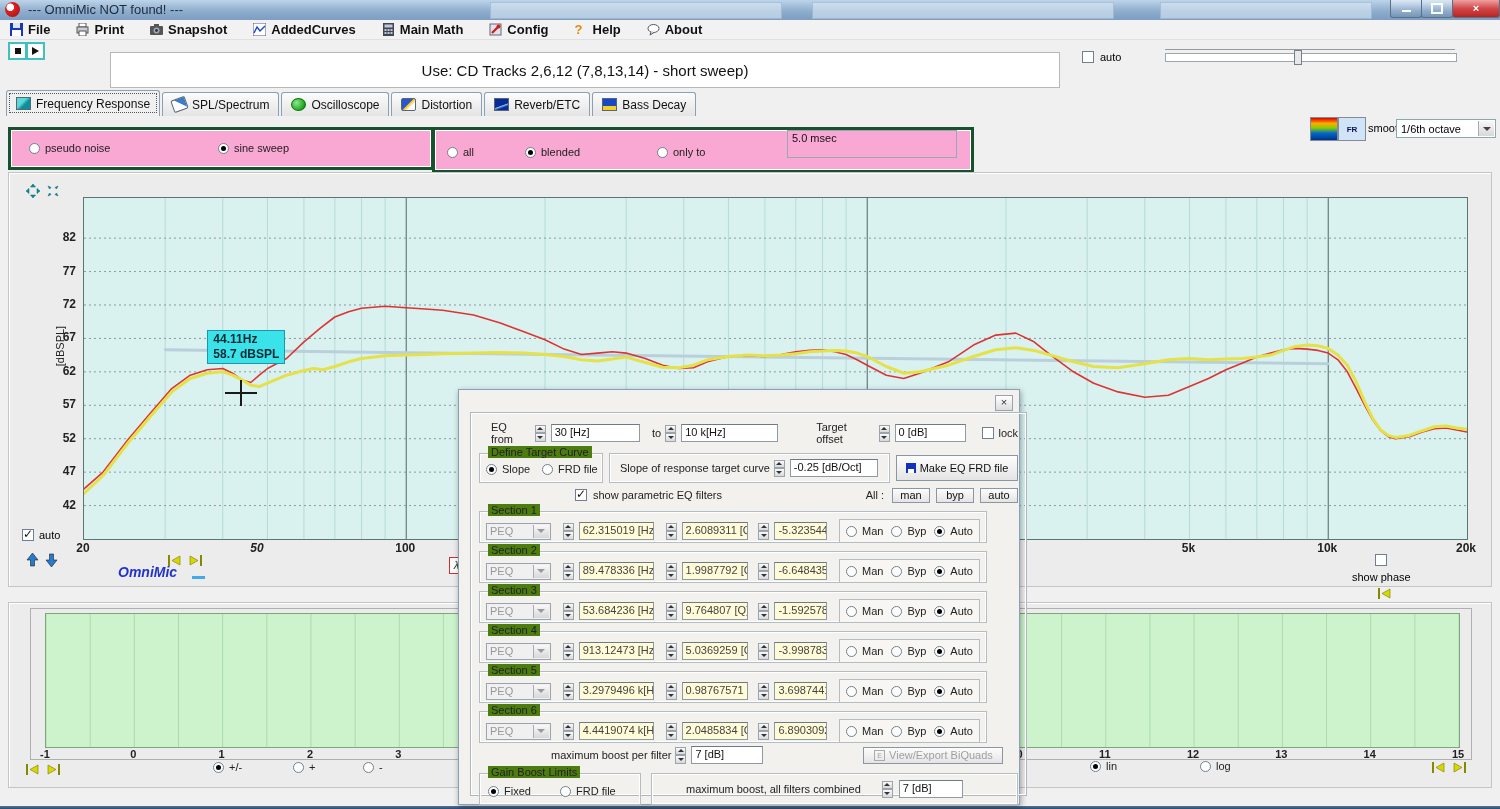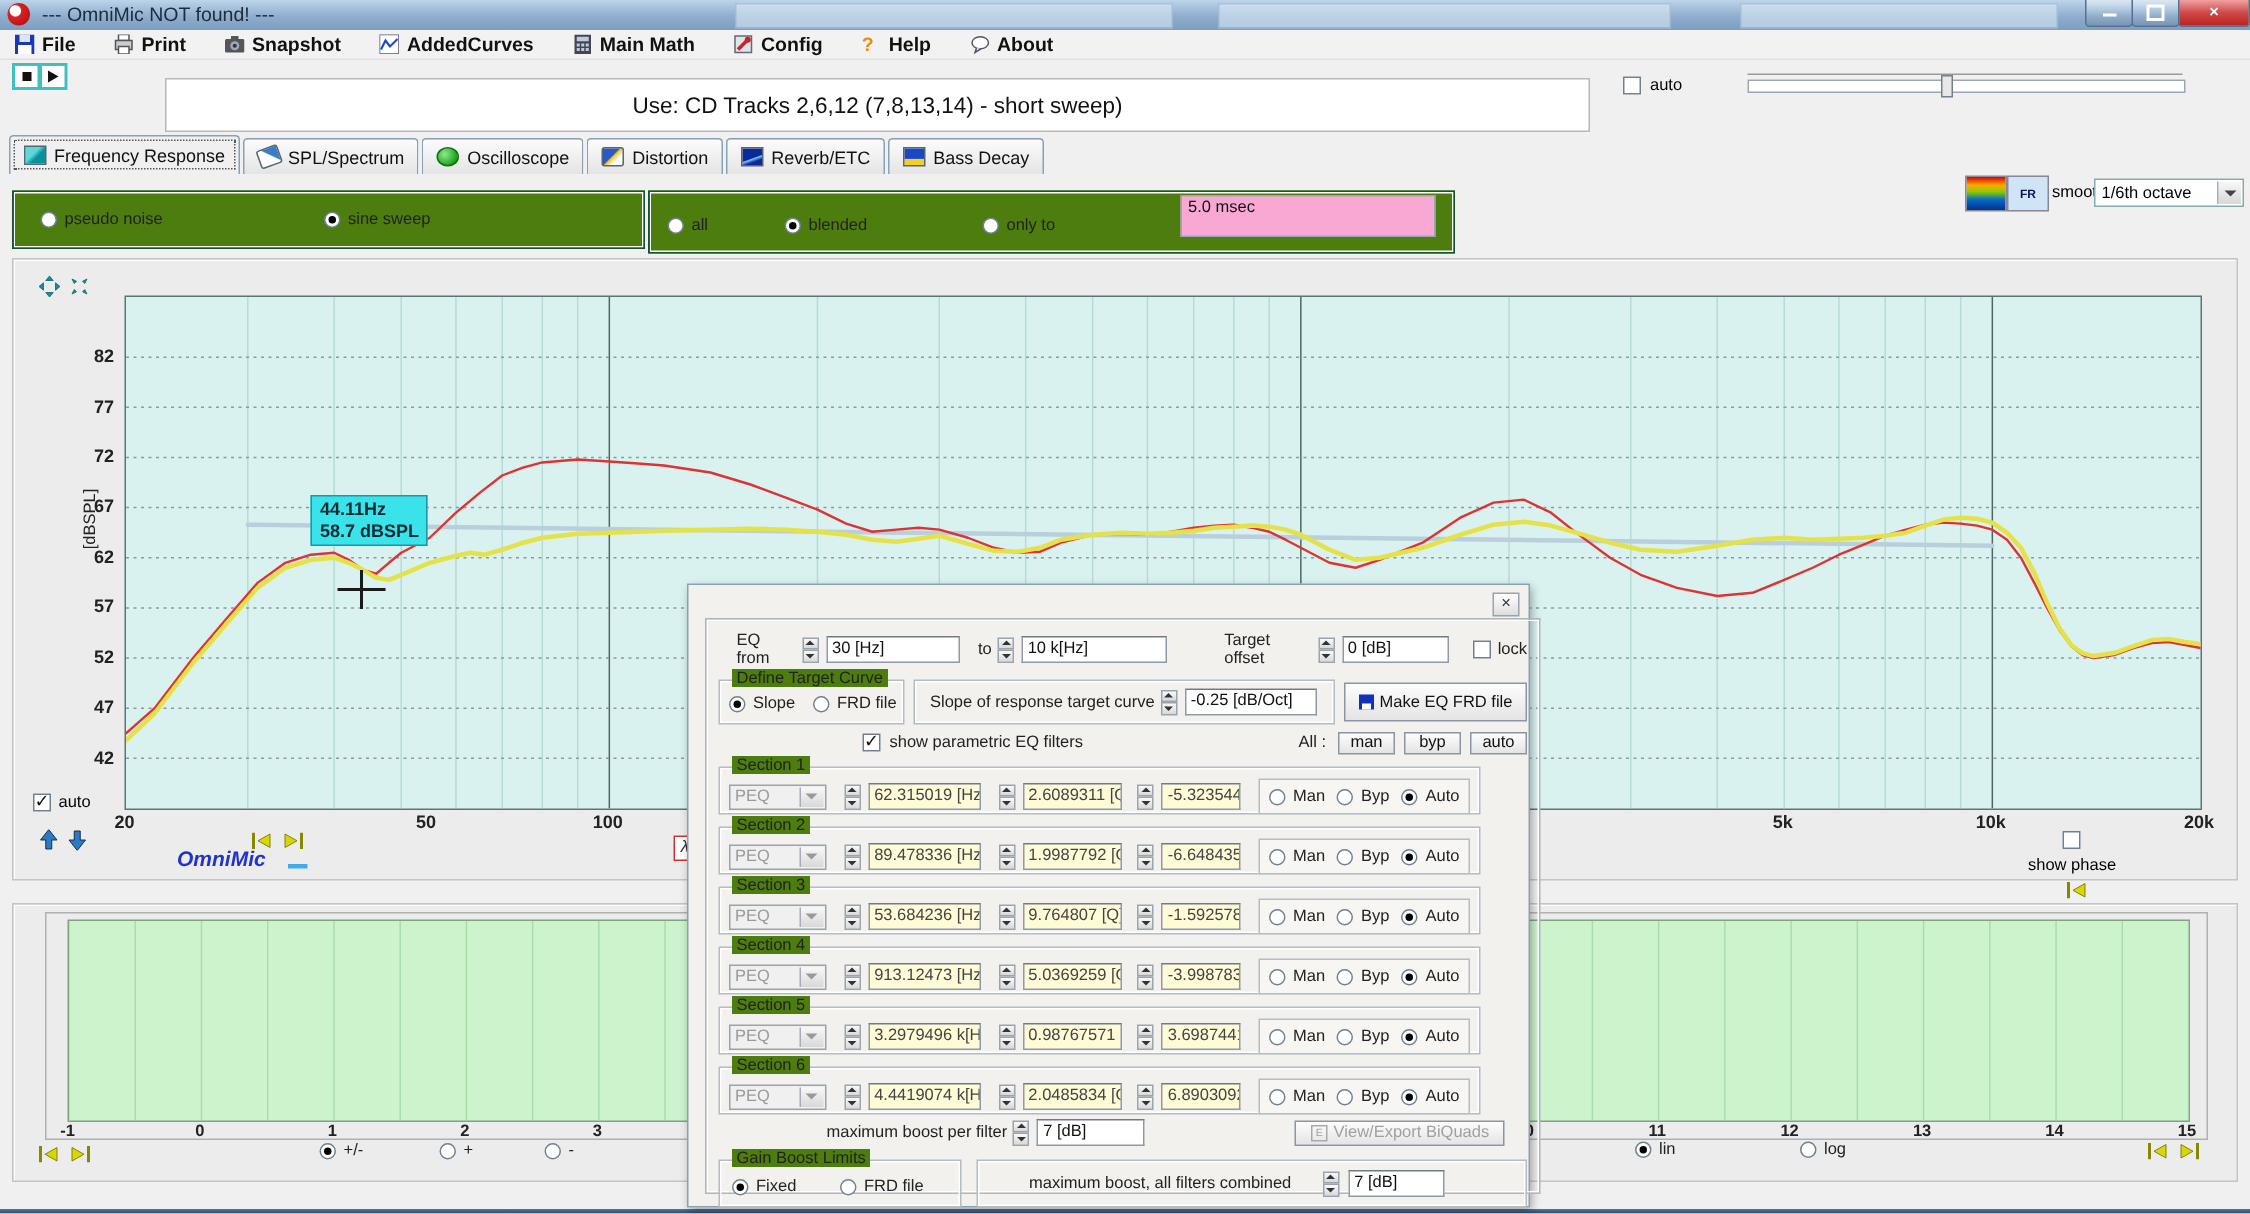--- a/index.html
+++ b/index.html
@@ -38,21 +38,21 @@
   #slider-thumb{position:absolute;left:1294px;top:50px;width:6px;height:13px;background:#e8e8e8;border:1px solid #708090;}
 
   
   #tabbar{position:absolute;left:6px;top:90px;display:flex;align-items:flex-end;height:26px;}
   .tab{display:flex;align-items:center;gap:5px;padding:4px 9px;font-size:12px;color:#111;height:24px;box-sizing:border-box;
     border:1px solid #8aa0b4;border-bottom:none;border-radius:3px 3px 0 0;background:linear-gradient(#fcfcfc,#e4e4e4);margin-right:2px;text-align:right;}
   .tab.sel{background:#f0f0f0;height:26px;outline:1px dotted #555;outline-offset:-4px;font-weight:400;}
   .ticon{width:15px;height:13px;display:inline-block;border:1px solid #567;box-sizing:border-box;}
 
   
-  .groupbox{position:absolute;border:1px solid #14532d;box-shadow:inset 0 0 0 1px #fff;background:#4d7c0f;}
+  .groupbox{position:absolute;border:3px solid #14532d;box-shadow:inset 0 0 0 1px #fff;background:#f9a8d4;}
   .gb-label{position:absolute;top:-8px;left:8px;background:#f0f0f0;padding:0 3px;font-size:11px;color:#222;}
   .radio{display:inline-flex;align-items:center;gap:5px;font-size:11px;color:#222;}
   .rb{width:11px;height:11px;border-radius:50%;background:#fff;border:1px solid #708090;box-sizing:border-box;position:relative;flex:none;}
   .rb.sel::after{content:"";position:absolute;left:2px;top:2px;width:5px;height:5px;border-radius:50%;background:#000;}
   .cb{width:12px;height:12px;background:#fff;border:1px solid #708090;box-sizing:border-box;position:relative;flex:none;font-family:"DejaVu Sans",sans-serif;}
   .cb.checked::after{content:"\2713";position:absolute;left:0px;top:-3px;font-size:12px;font-weight:bold;color:#111;}
   #msec-box{position:absolute;left:787px;top:130px;width:170px;height:28px;background:#f9a8d4;border:1px solid #9aa6b2;
     font-size:11px;padding:1px 4px;box-sizing:border-box;color:#111;}
   #spectro-btn{position:absolute;left:1310px;top:117px;width:26px;height:22px;border:1px solid #889;
     background:linear-gradient(180deg,#d00 0%,#fa0 25%,#8c0 45%,#06c 70%,#038 100%);}
@@ -344,21 +344,21 @@
       <span class="ytick" style="left: 42px; top: 430.706px;">52</span>
       <span class="ytick" style="left: 42px; top: 397.275px;">57</span>
       <span class="ytick" style="left: 42px; top: 363.843px;">62</span>
       <span class="ytick" style="left: 42px; top: 330.412px;">67</span>
       <span class="ytick" style="left: 42px; top: 296.98px;">72</span>
       <span class="ytick" style="left: 42px; top: 263.549px;">77</span>
       <span class="ytick" style="left: 42px; top: 230.118px;">82</span>
     </div>
   <div id="x-labels-main">
       <span class="xtick" style="left: 83px; top: 541px;">20</span>
-      <span class="xtick" style="left: 284px; top: 541px;">50</span>
+      <span class="xtick" style="left: 257px; top: 541px; font-style: italic;">50</span>
       <span class="xtick" style="left: 405.225px; top: 541px;">100</span>
       <span class="xtick" style="left: 1188.45px; top: 541px;">5k</span>
       <span class="xtick" style="left: 1327.23px; top: 541px;">10k</span>
       <span class="xtick" style="left: 1466px; top: 541px;">20k</span>
     </div>
   <div id="ylabel">[dBSPL]</div>
   <div id="tooltip" style="left: 207.357px; top: 329.908px;">
     <div>44.11Hz</div>
     <div>58.7 dBSPL</div>
   </div>

